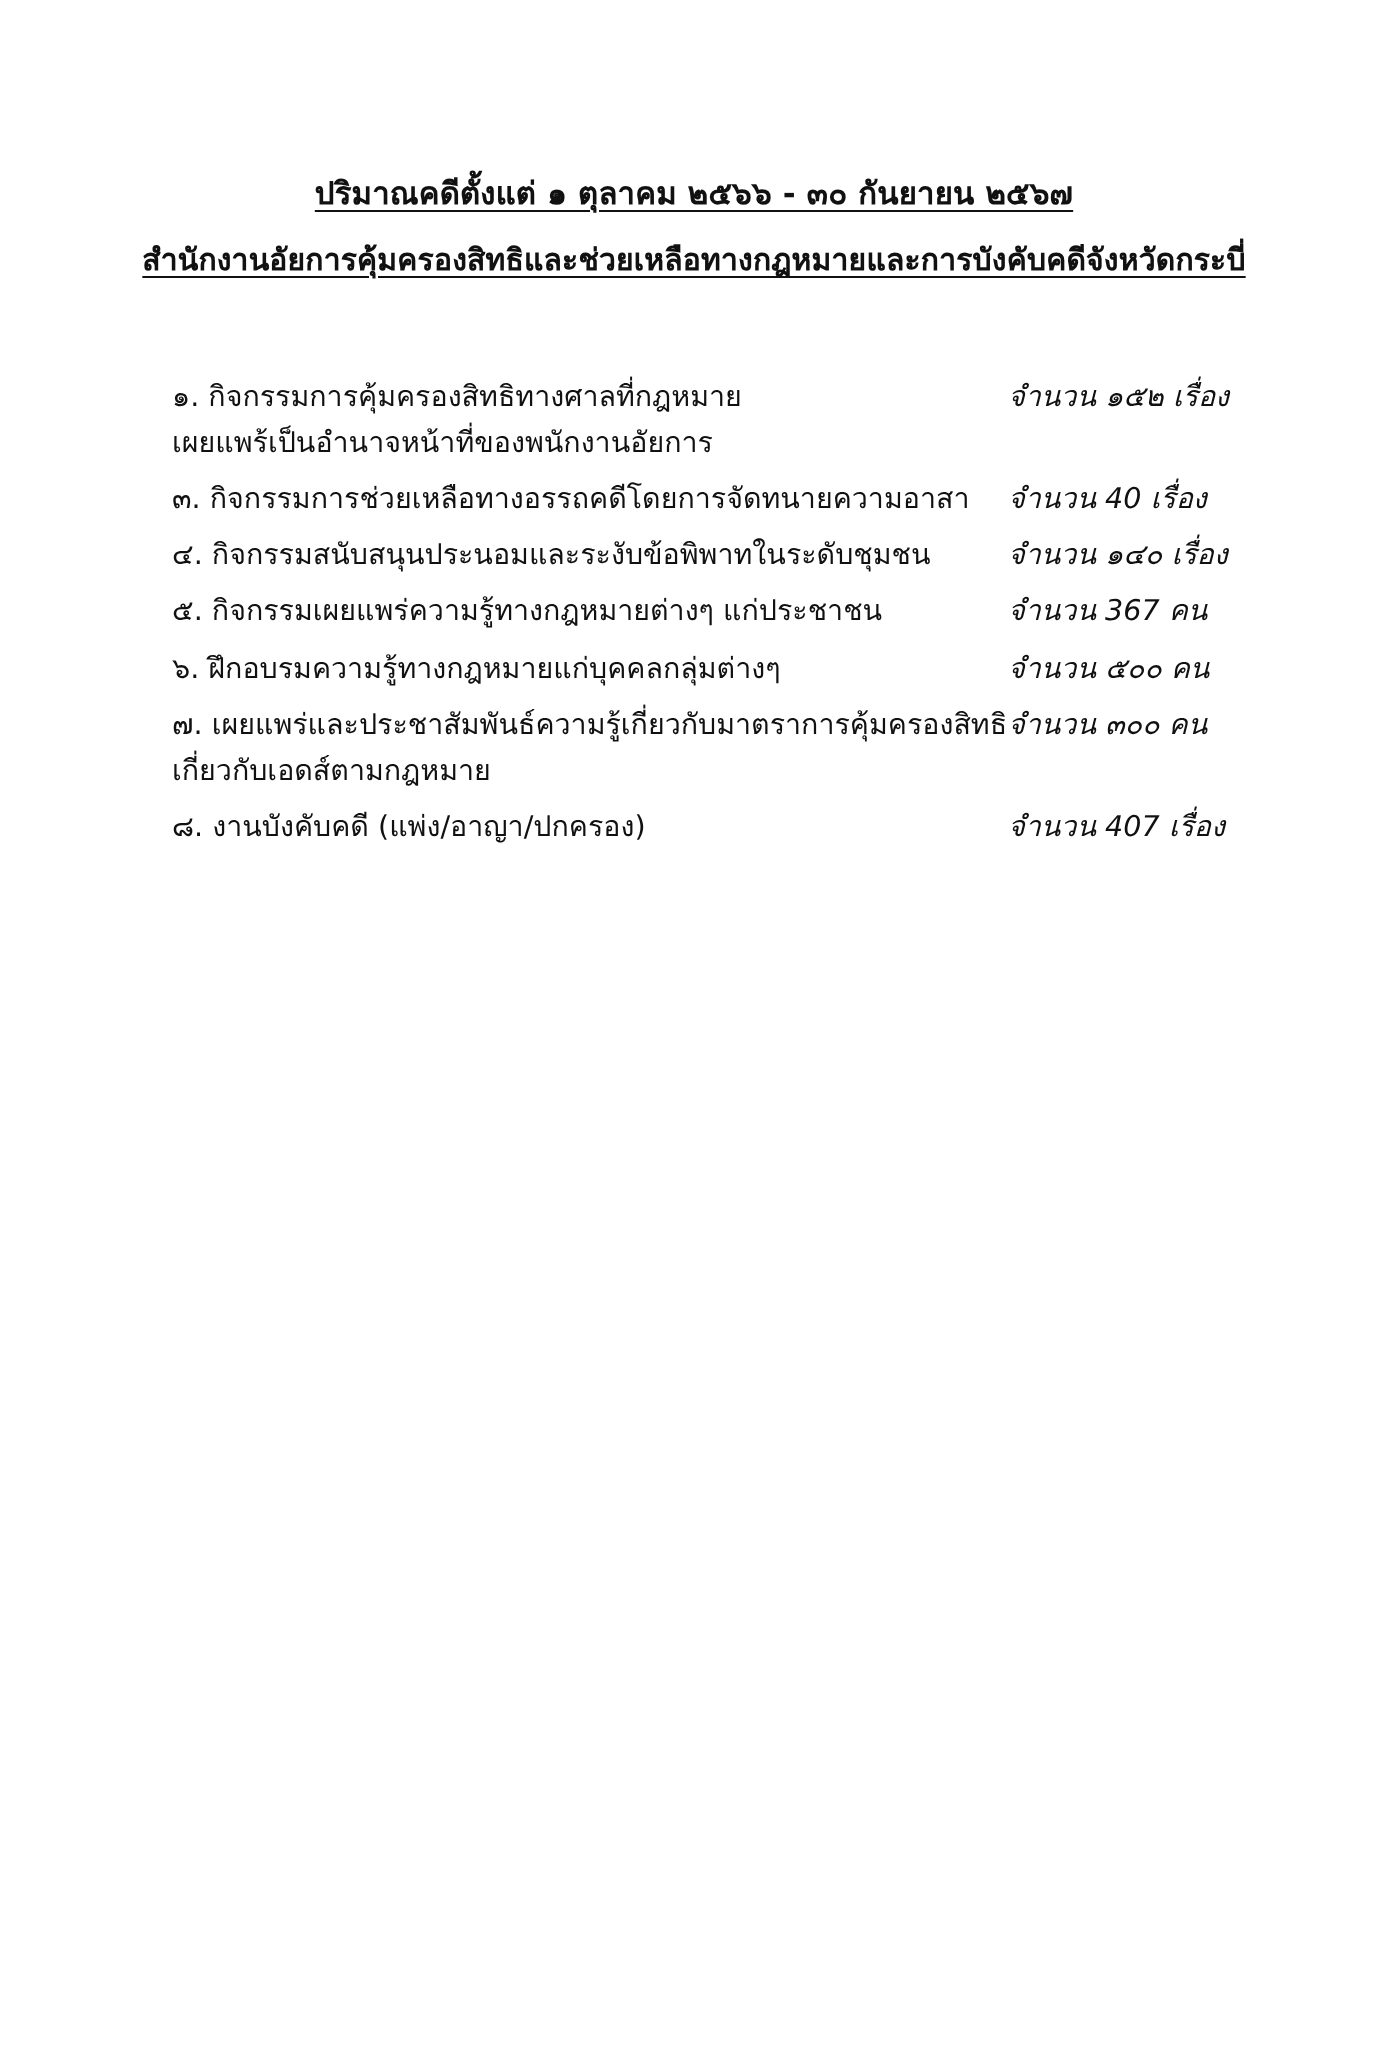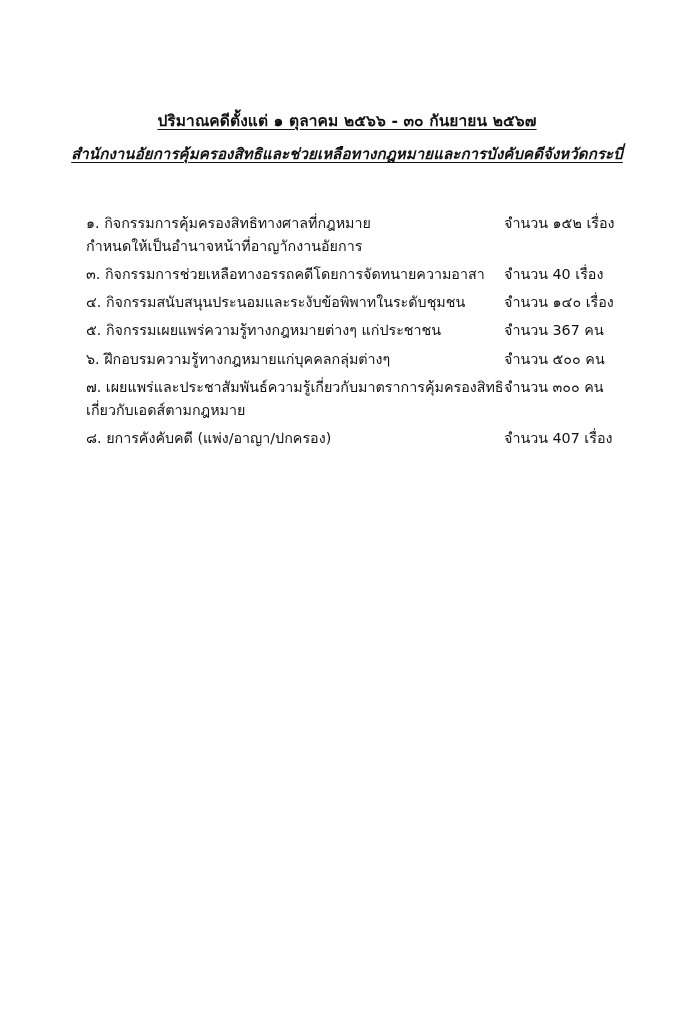--- a/index.html
+++ b/index.html
@@ -15,37 +15,36 @@
     overflow: hidden;
   }
   .page {
     position: relative;
     width: 694px;
     height: 1024px;
     box-sizing: border-box;
     padding: 0;
   }
   .title-block {
-    margin-top: 110px;
+    margin-top: 86px;
     text-align: center;
   }
   .title-line {
     display: inline-block;
     font-size: 15.5px;
     font-weight: bold;
     line-height: 1.5;
     text-decoration: underline;
     text-underline-offset: 3px;
     letter-spacing: 0.1px;
     white-space: nowrap;
   }
   .title-line.second {
     margin-top: 10px;
     font-size: 15px;
-    font-style: italic;
   }
   .list {
     margin-top: 46px;
     padding-left: 86px;
     padding-right: 50px;
   }
   .item {
     position: relative;
     margin-bottom: 5px;
   }
@@ -63,41 +62,42 @@
   .item-text .cont {
     display: block;
   }
   .item-amount {
     position: absolute;
     left: 418px;
     top: 0;
     font-size: 14.3px;
     line-height: 1.62;
     white-space: nowrap;
+    font-style: italic;
   }
 </style>
 </head>
 <body>
 
 <div class="page">
 
   <div class="title-block">
     <div class="title-line">ปริมาณคดีตั้งแต่ ๑ ตุลาคม ๒๕๖๖ - ๓๐ กันยายน ๒๕๖๗</div>
     <br>
     <div class="title-line second">สำนักงานอัยการคุ้มครองสิทธิและช่วยเหลือทางกฎหมายและการบังคับคดีจังหวัดกระบี่</div>
   </div>
 
   <div class="list">
 
     <div class="item">
       <div class="item-row">
         <div class="item-text">
           <span>๑.</span>
           <span>กิจกรรมการคุ้มครองสิทธิทางศาลที่กฎหมาย</span>
-          <span class="cont">กำหนดให้เป็นอำนาจหน้าที่อาญาักงานอัยการ</span>
+          <span class="cont">เผยแพร้เป็นอำนาจหน้าที่ของพนักงานอัยการ</span>
         </div>
       </div>
       <div class="item-amount">จำนวน ๑๕๒ เรื่อง</div>
     </div>
 
 
     <div class="item">
       <div class="item-row">
         <div class="item-text">
           <span>๓.</span>
@@ -145,20 +145,20 @@
           <span class="cont">เกี่ยวกับเอดส์ตามกฎหมาย</span>
         </div>
       </div>
       <div class="item-amount">จำนวน ๓๐๐ คน</div>
     </div>
 
     <div class="item">
       <div class="item-row">
         <div class="item-text">
           <span>๘.</span>
-          <span>ยการคังคับคดี (แพ่ง/อาญา/ปกครอง)</span>
+          <span>งานบังคับคดี (แพ่ง/อาญา/ปกครอง)</span>
         </div>
       </div>
       <div class="item-amount">จำนวน 407 เรื่อง</div>
     </div>
 
   </div>
 </div>
 
 </body></html>

